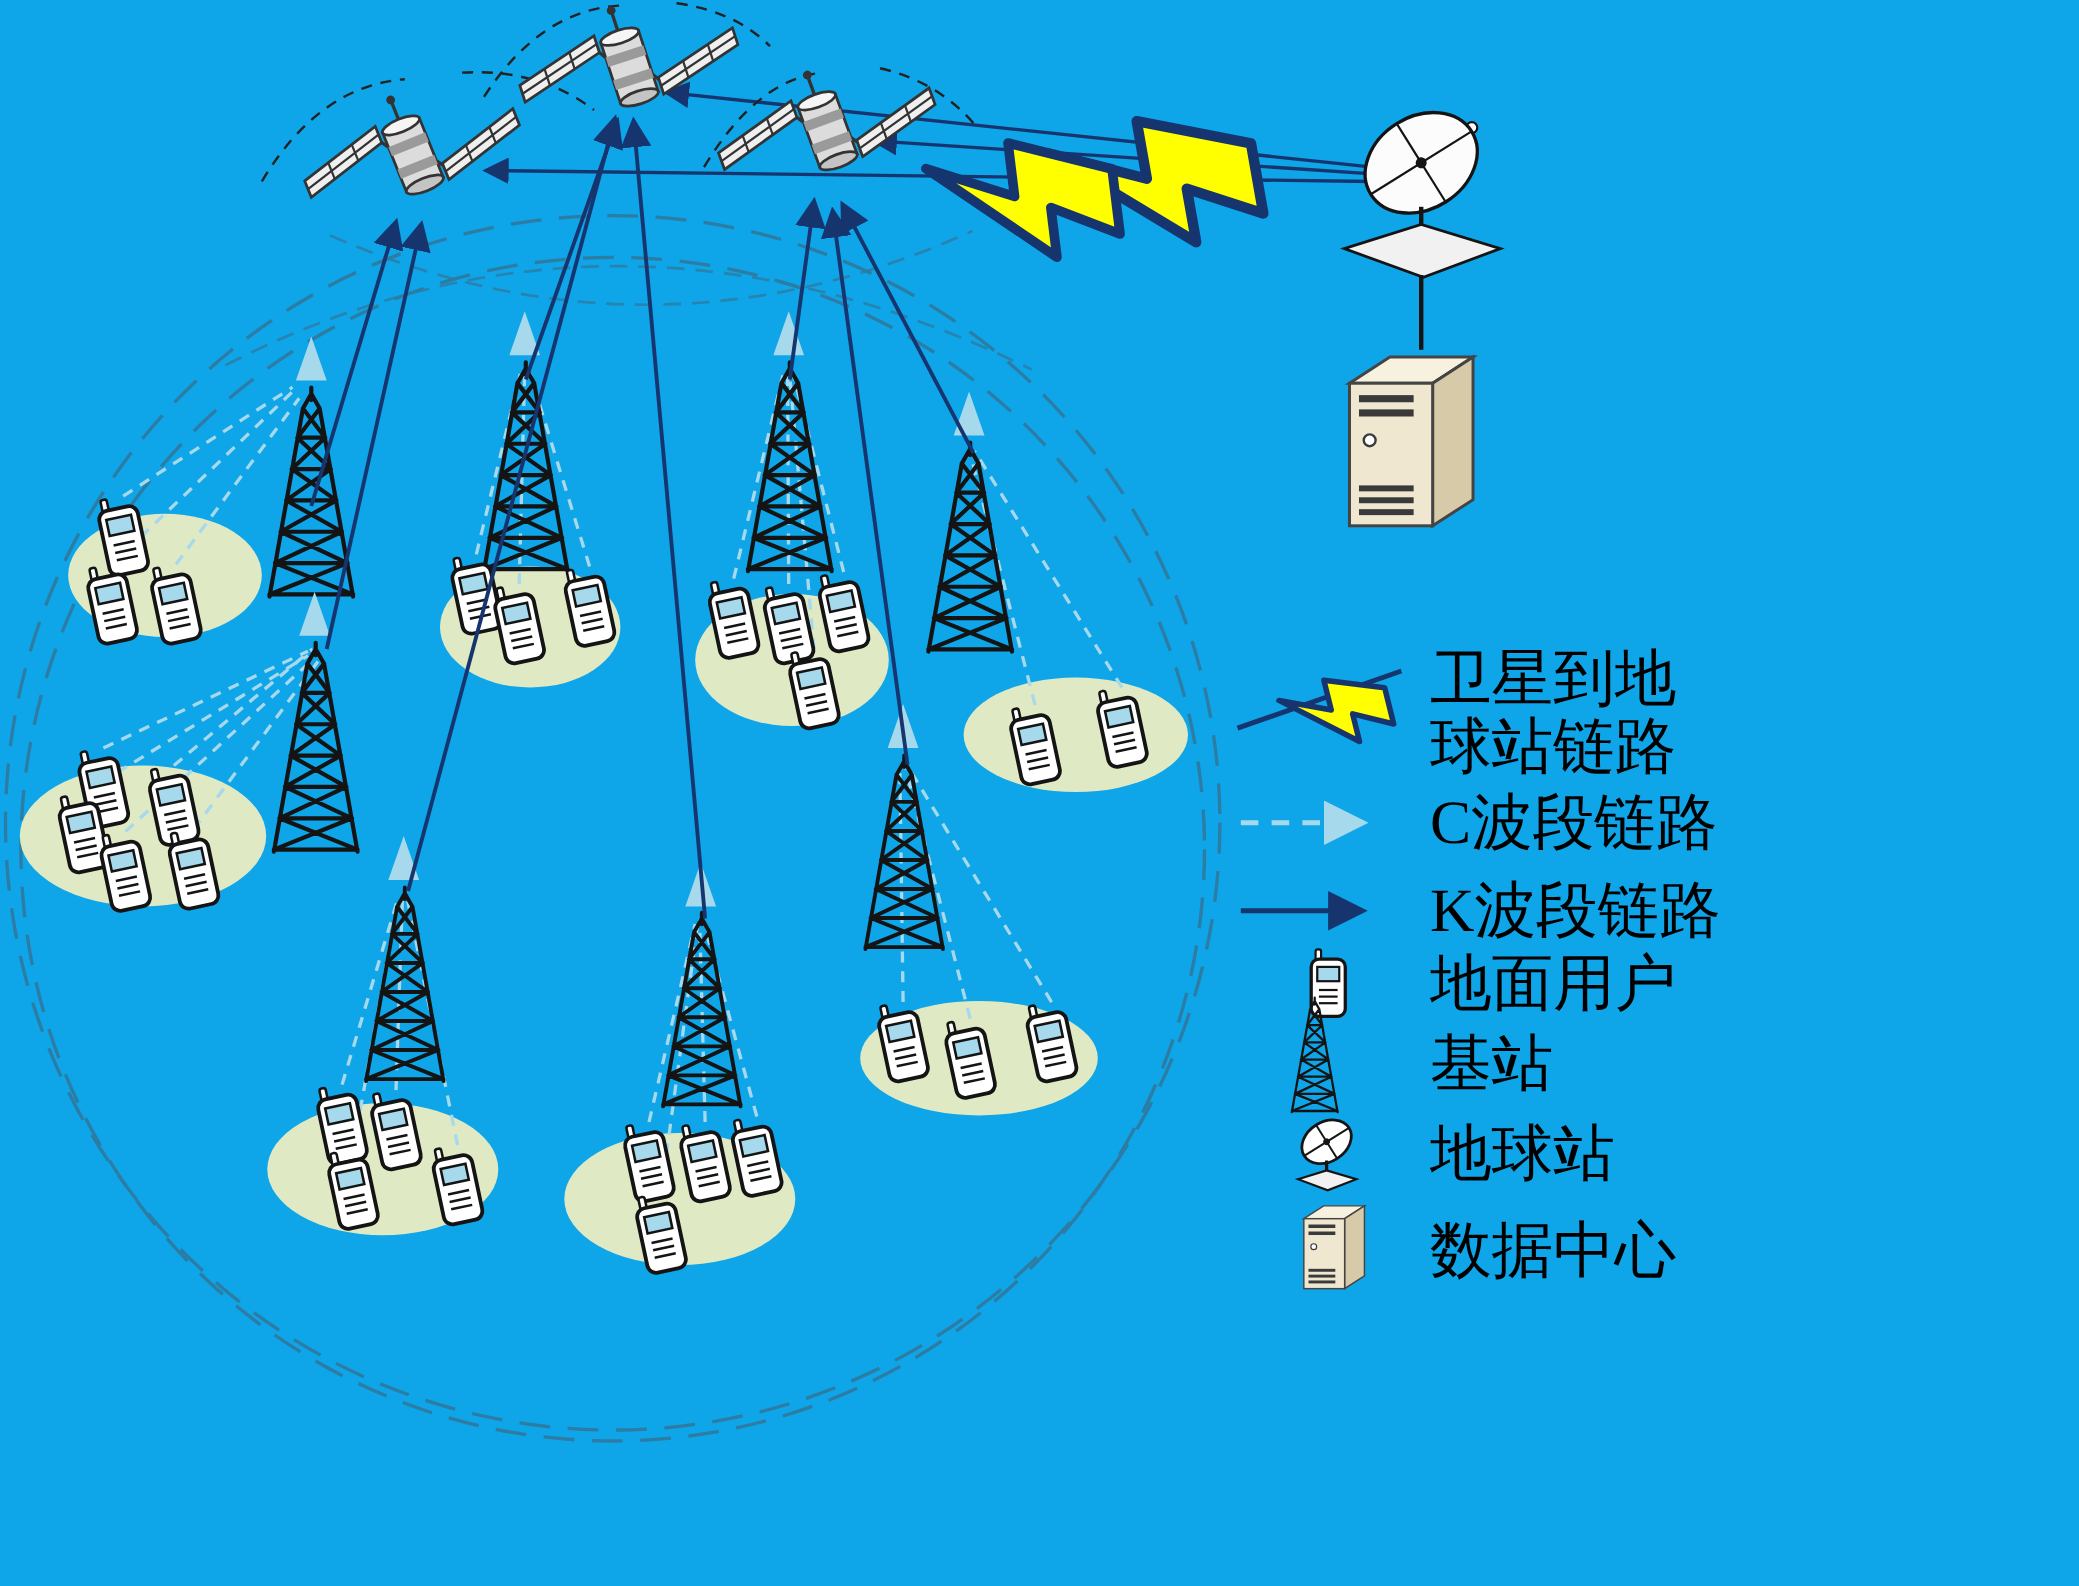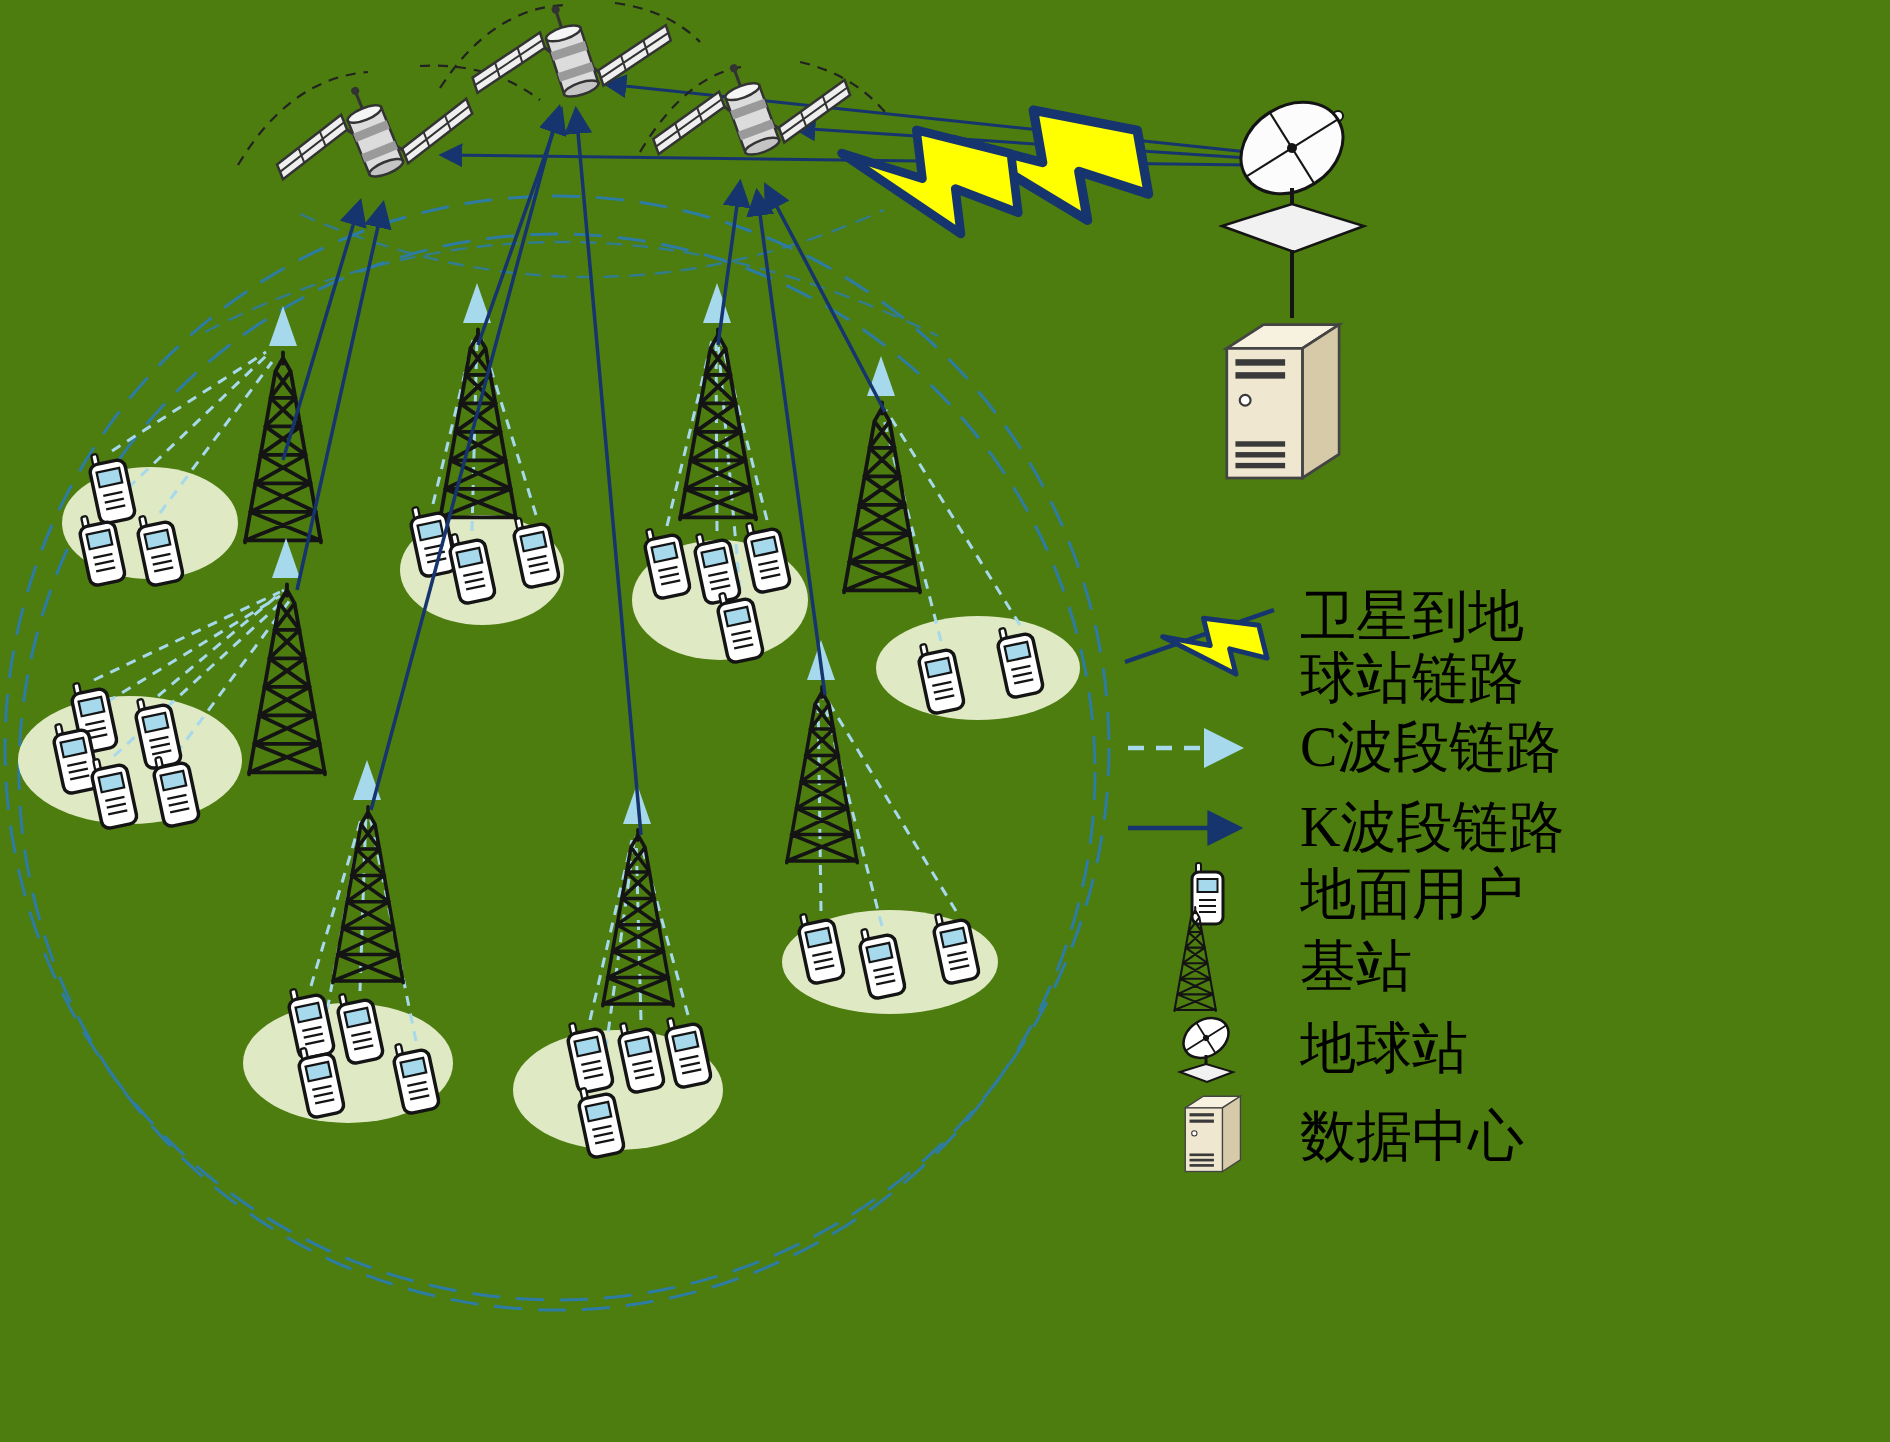--- a/index.html
+++ b/index.html
@@ -1,16 +1,16 @@
 <!DOCTYPE html>
 <html style="--navy: #16356e; --c-band: #a6d9ec; --circle: #2d7ca3; --green: #dfe9c4; --yellow: #ffff00;"><head>
 <meta charset="utf-8">
 <style>
   html,body{margin:0;padding:0;background:#ffffff;}
-  .stage{position:relative;width:1890px;height:1442px;background:#4d7c0f;overflow:hidden;}
+  .stage{position:relative;width:1890px;height:1442px;background:#0ea5e9;overflow:hidden;}
   svg{display:block;}
   .tw{stroke:#141414;stroke-width:4;fill:none;stroke-linecap:round;}
   .c-dash{stroke:var(--c-band,#a6d9ec);stroke-width:3;stroke-dasharray:10 8;fill:none;}
   .k-line{stroke:var(--navy,#16356e);stroke-width:3.5;fill:none;}
   .dish-line{stroke:var(--navy,#16356e);stroke-width:3;fill:none;}
   .orbit{stroke:#222;stroke-width:2.2;stroke-dasharray:10 8;fill:none;}
   .globe{stroke:var(--circle,#2d7ca3);stroke-width:3;stroke-dasharray:28 16;fill:none;}
   .crossarc{stroke:var(--circle,#2d7ca3);stroke-width:2.4;stroke-dasharray:16 10;fill:none;opacity:.85;}
   .cluster{fill:var(--green,#dfe9c4);}
   .uparr{fill:var(--c-band,#a6d9ec);}

